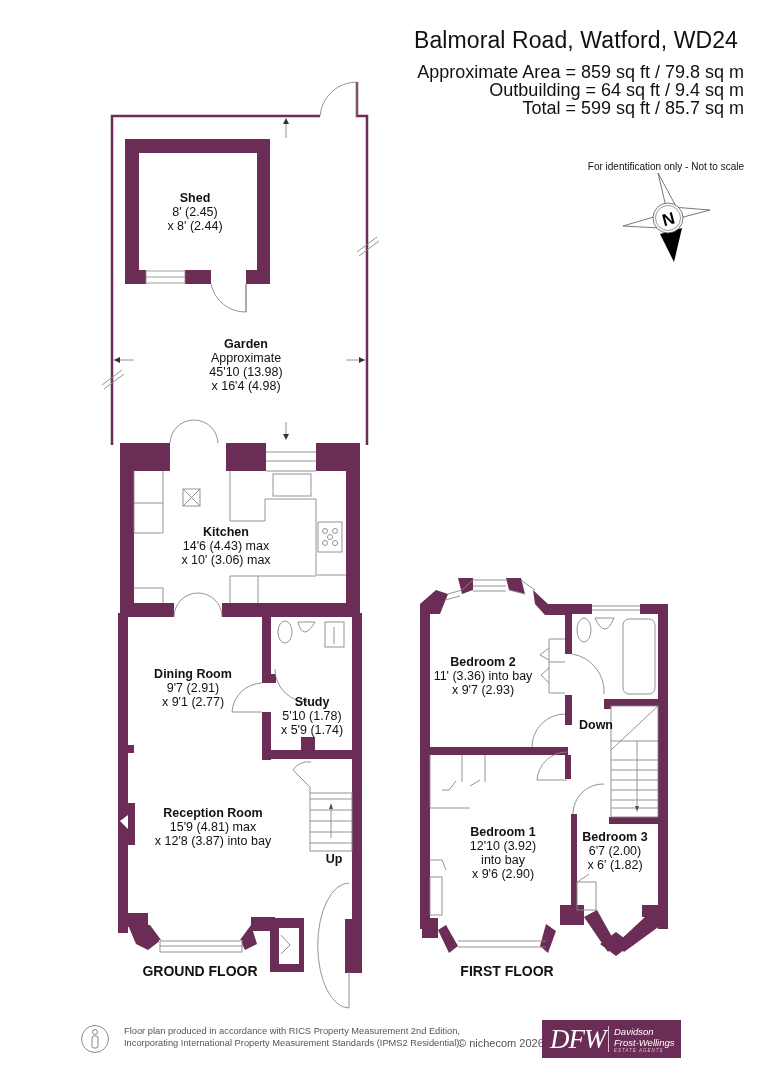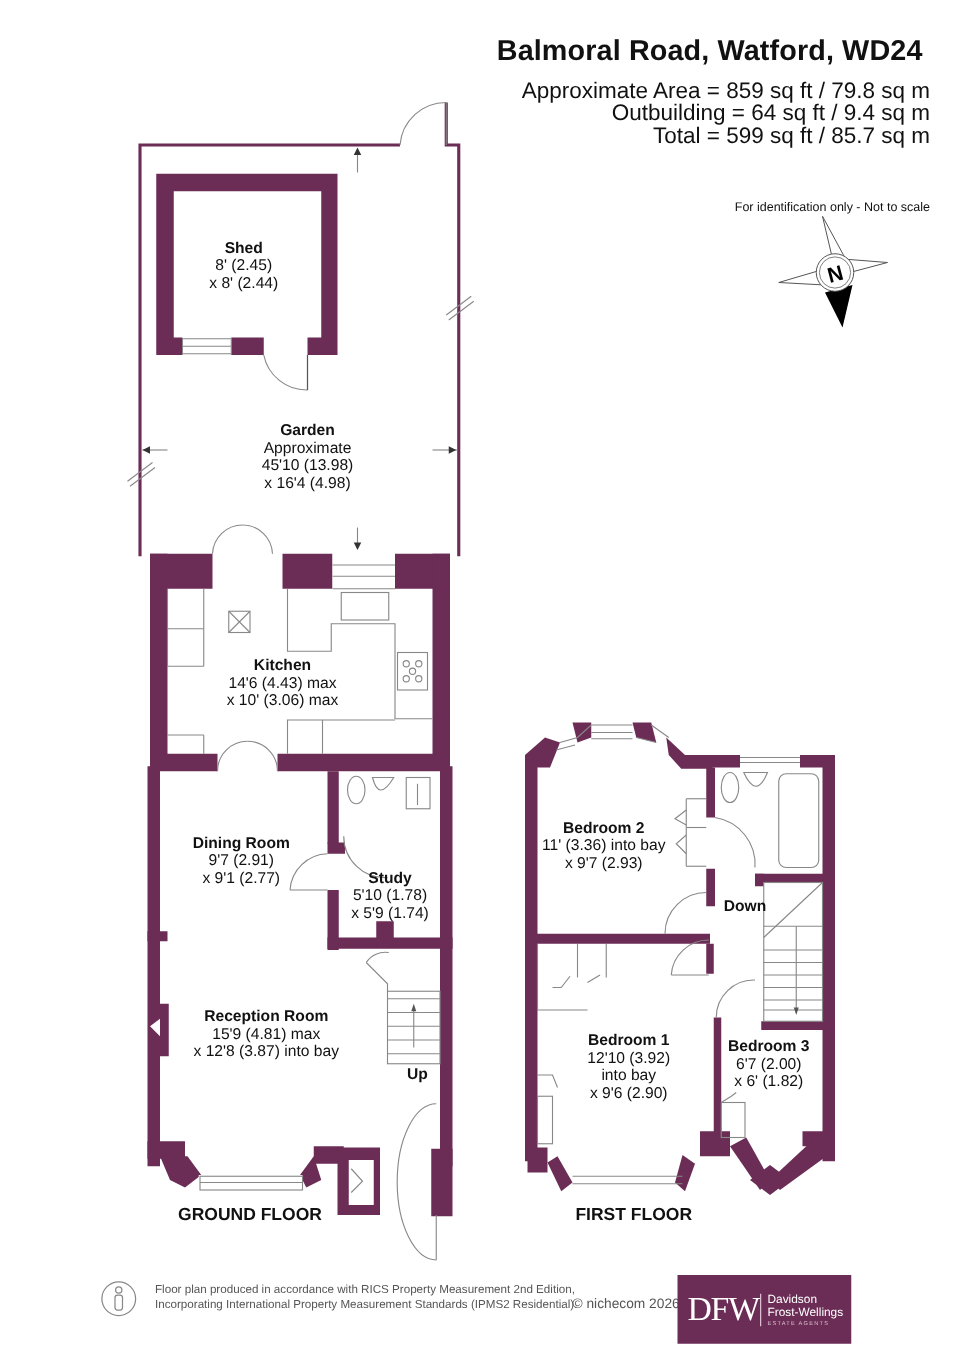--- a/index.html
+++ b/index.html
@@ -1,30 +1,30 @@
 <!DOCTYPE html>
 <html><head>
 <meta charset="utf-8">
 <style>
   html, body { margin:0; padding:0; background:#ffffff; }
   body { width:764px; height:1080px; position:relative; overflow:hidden; font-family:"Liberation Sans", sans-serif; color:#111; }
   .abs { position:absolute; }
-  #title { right:26px; top:27px; font-size:23px; font-weight:bold; white-space:nowrap; letter-spacing:0.1px; }
+  #title { right:26px; top:27px; font-size:23px; font-weight:normal; white-space:nowrap; letter-spacing:0.1px; }
   .area-line { right:20px; font-size:18px; white-space:nowrap; text-align:left; }
   #area1 { top:62px; } #area2 { top:80px; } #area3 { top:98px; }
   #disclaimer { right:20px; top:121px; font-size:10px; white-space:nowrap;margin-top:40px; }
   svg#plan { position:absolute; left:0; top:0; }
   .room-label { text-anchor:middle; font-family:"Liberation Sans", sans-serif; font-size:12.5px; fill:#111; }
   .room-name { font-weight:bold; }
   .floor-label { font-family:"Liberation Sans", sans-serif; font-weight:bold; font-size:14px; fill:#111; text-anchor:middle; }
   #footer-text { left:124px; top:1025px; font-size:9.3px; line-height:12px; color:#555; }
   #footer-text span.line { display:block; white-space:nowrap; }
   #copyright { left:458px; top:1037px; font-size:11px; color:#555; white-space:nowrap; }
   #person-icon { left:80px; top:1024px; width:30px; height:30px; }
-  #logo { left:542px; top:1020px; width:139px; height:55px; background:#6b2d55; display:flex; align-items:center; }
+  #logo { left:542px; top:1020px; width:139px; height:38px; background:#6b2d55; display:flex; align-items:center;font-style:italic; }
   #logo-mark { font-family:"Liberation Serif", serif; color:#fff; font-size:27px; letter-spacing:-1px; padding-left:8px; width:58px; }
   #logo-sep { width:1px; height:26px; background:#d9bfd0; margin:0 5px 0 0; }
   #logo-name { color:#fff; font-size:9.5px; line-height:11px; }
   #logo-sub { color:#d9bfd0; font-size:4.5px; letter-spacing:1px; }
 </style>
 </head>
 <body>
 
 <div id="title" class="abs">Balmoral Road, Watford, WD24</div>
 <div id="area1" class="abs area-line">Approximate Area = 859 sq ft / 79.8 sq m</div>

